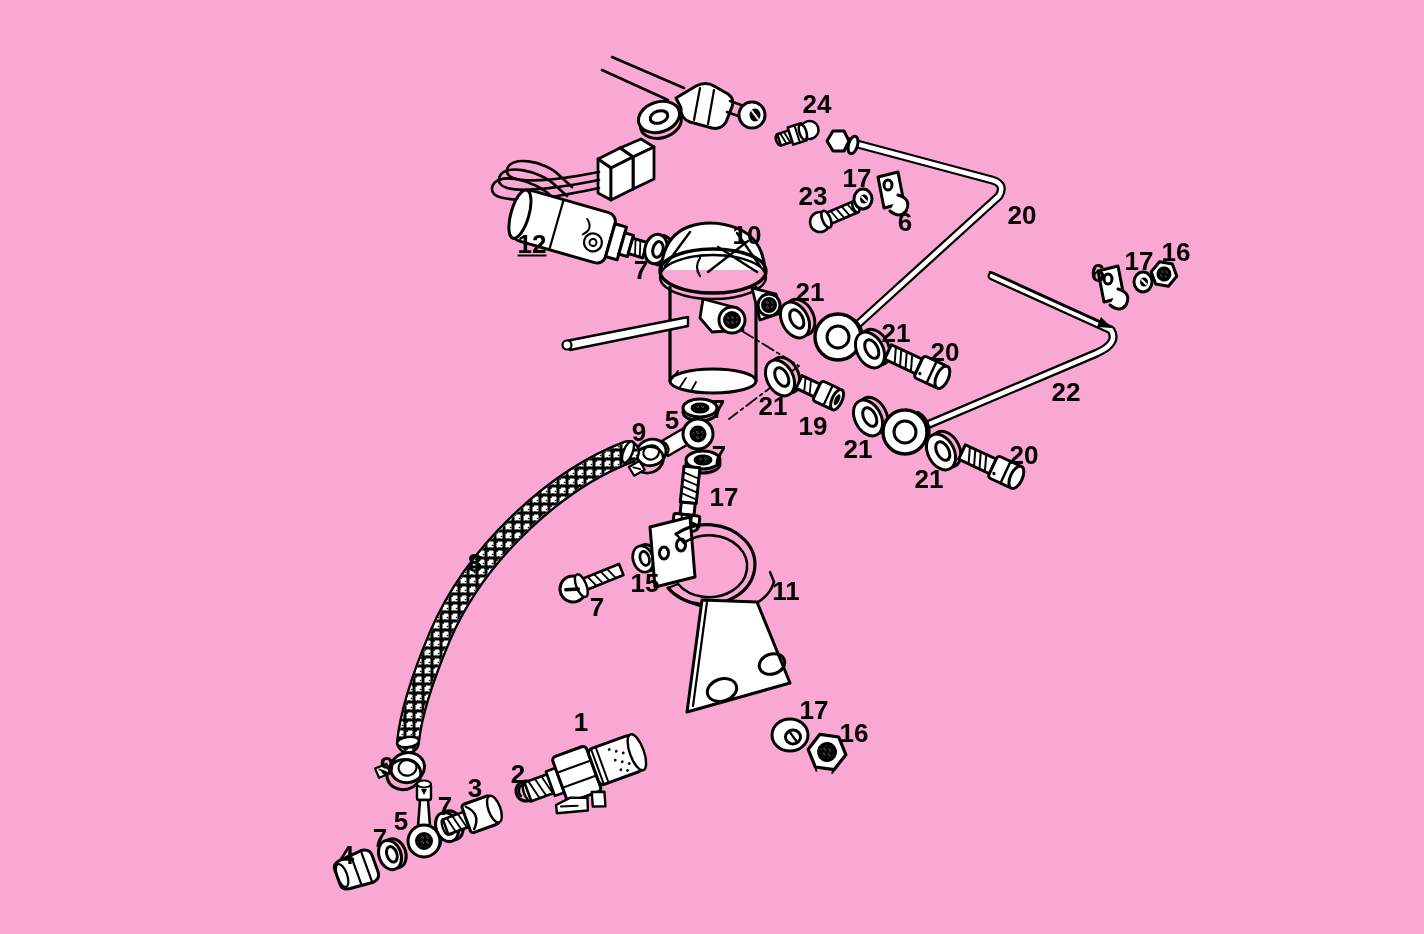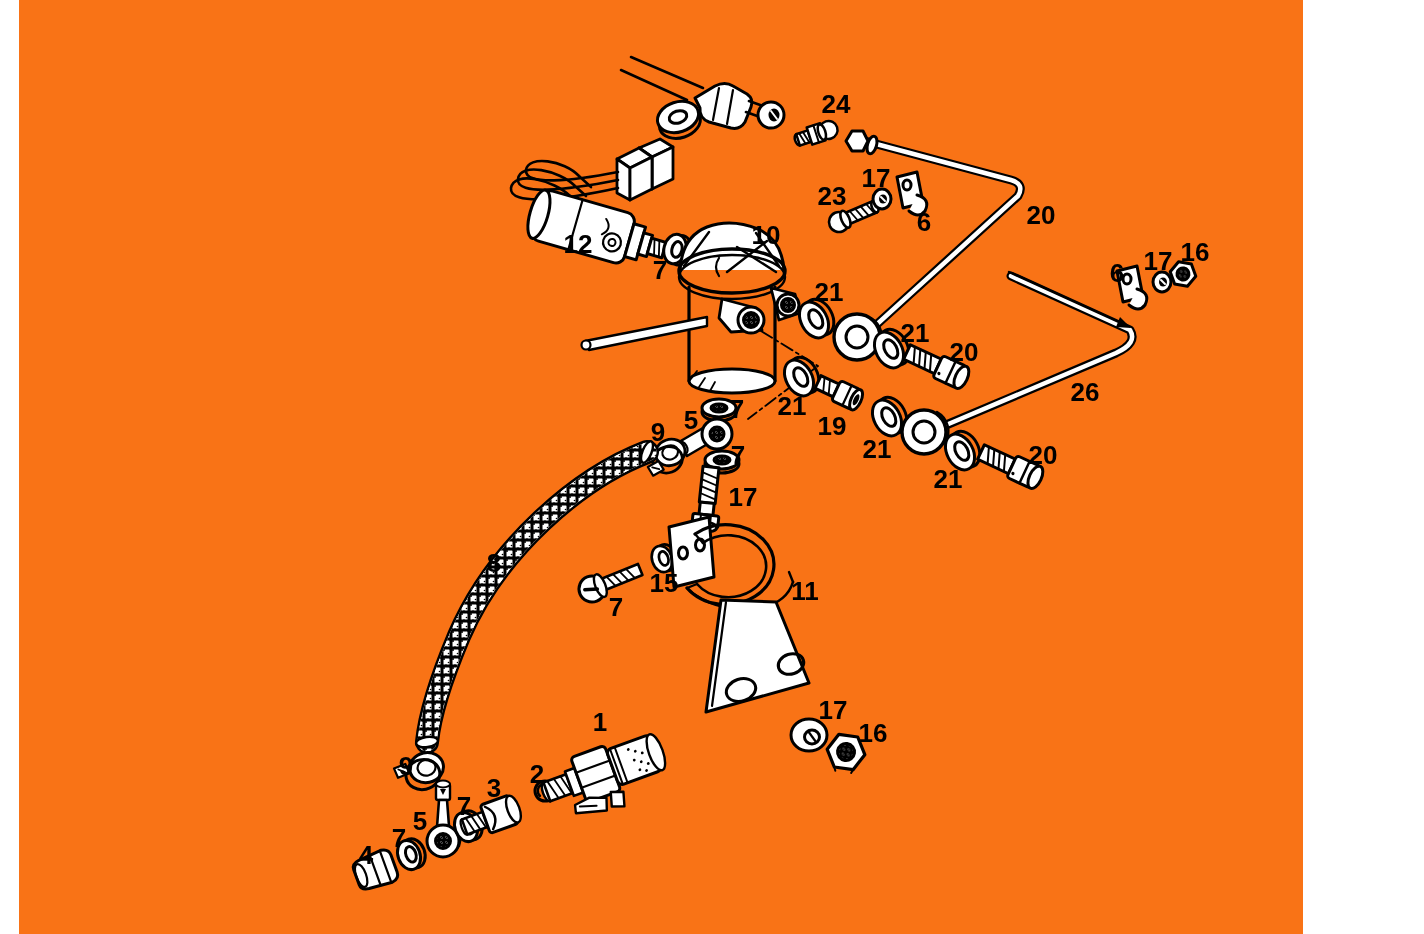--- a/index.html
+++ b/index.html
@@ -1,17 +1,17 @@
 <!DOCTYPE html>
 <html><head>
 <meta charset="utf-8">
 <style>
   html,body{margin:0;padding:0;}
   body{background:#ffffff;font-family:"Liberation Sans",sans-serif;}
-  .stage{position:relative;width:1284px;height:934px;background:#f97316;overflow:hidden;margin-left:19px;}
+  .stage{position:relative;width:1424px;height:934px;background:#f9a8d4;overflow:hidden;}
   .stage svg{position:absolute;left:0;top:0;}
   .callout-layer{position:absolute;left:0;top:0;width:100%;height:100%;pointer-events:none;}
   .callout{position:absolute;transform:translate(-50%,-50%);
            font:700 26px "Liberation Sans",sans-serif;color:#000;letter-spacing:0px;}
 </style>
 </head>
 <body style="background: rgb(255, 255, 255);">
 
 <div class="stage">
 <svg width="1424" height="934" viewBox="0 0 1424 934" stroke="#000" fill="none" stroke-width="3" stroke-linecap="round" stroke-linejoin="round">
@@ -345,30 +345,30 @@
     <polygon points="-4,22 8,26 4,40 -8,36" fill="#fff" stroke-width="2.4"></polygon>
   </g>
 </svg>
 
 <div class="callout-layer">
       <div class="callout" style="left: 817px; top: 104px;">24</div>
       <div class="callout" style="left: 813px; top: 196px;">23</div>
       <div class="callout" style="left: 857px; top: 178px;">17</div>
       <div class="callout" style="left: 905px; top: 222px;">6</div>
       <div class="callout" style="left: 1022px; top: 215px;">20</div>
-      <div class="callout" style="left: 559px; top: 244px;">12</div>
+      <div class="callout" style="left: 532px; top: 244px; text-decoration: underline;">12</div>
       <div class="callout" style="left: 641px; top: 270px;">7</div>
       <div class="callout" style="left: 747px; top: 235px;">10</div>
       <div class="callout" style="left: 810px; top: 292px;">21</div>
       <div class="callout" style="left: 896px; top: 333px;">21</div>
       <div class="callout" style="left: 945px; top: 352px;">20</div>
       <div class="callout" style="left: 1098px; top: 273px;">6</div>
       <div class="callout" style="left: 1139px; top: 261px;">17</div>
       <div class="callout" style="left: 1176px; top: 252px;">16</div>
-      <div class="callout" style="left: 1066px; top: 392px;">26</div>
+      <div class="callout" style="left: 1066px; top: 392px;">22</div>
       <div class="callout" style="left: 773px; top: 406px;">21</div>
       <div class="callout" style="left: 813px; top: 426px; text-align: right;">19</div>
       <div class="callout" style="left: 858px; top: 449px;">21</div>
       <div class="callout" style="left: 929px; top: 479px;">21</div>
       <div class="callout" style="left: 1024px; top: 455px;">20</div>
       <div class="callout" style="left: 639px; top: 432px;">9</div>
       <div class="callout" style="left: 672px; top: 420px;">5</div>
       <div class="callout" style="left: 718px; top: 409px;">7</div>
       <div class="callout" style="left: 719px; top: 455px;">7</div>
       <div class="callout" style="left: 724px; top: 497px;">17</div>

